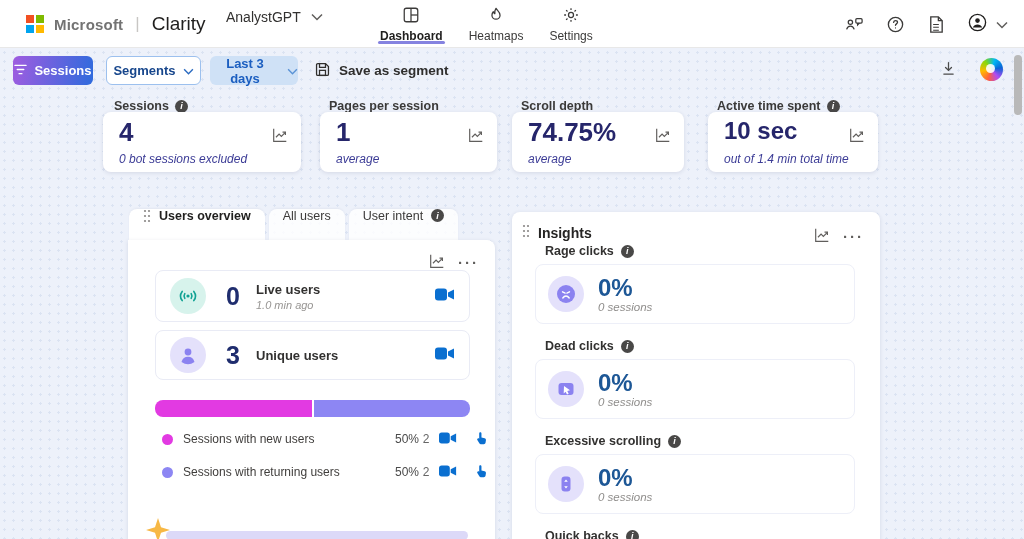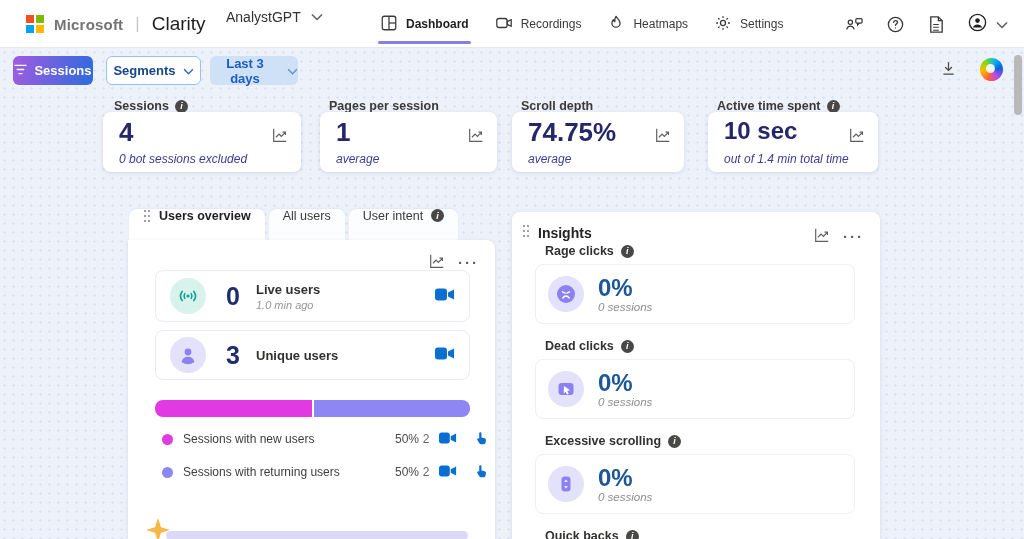--- a/index.html
+++ b/index.html
@@ -9,21 +9,21 @@
 
   
   .topbar { position:absolute; top:0; left:0; width:1024px; height:48px; background:#fff; border-bottom:1px solid #e8e8e8; z-index:5; }
   .brand { position:absolute; left:26px; top:0; height:48px; display:flex; align-items:center; gap:10px; }
   .ms-word { font-size:15px; font-weight:700; color:#737373; letter-spacing:.2px; }
   .brand-divider { color:#c8c6c4; font-size:17px; font-weight:300; padding:0 2px; }
   .product-name { font-size:19px; font-weight:400; color:#201f1e; }
   .project-picker { position:absolute; left:226px; top:0; height:33px; display:flex; align-items:center; gap:10px; cursor:pointer; }
   .project-name { font-size:14px; color:#323130; }
   .nav { position:absolute; left:374px; top:0; height:48px; display:flex; gap:14px; }
-  .nav-item { display:flex; flex-direction:row; align-items:center; justify-content:center; gap:8px; padding:0 6px; position:relative; cursor:pointer; color:#3b3a39; }
+  .nav-item { display:flex; flex-direction:column; align-items:center; justify-content:center; gap:2px; padding:0 6px; position:relative; cursor:pointer; color:#3b3a39; }
   .nav-item .nav-label { font-size:12px; color:#3b3a39; }
   .nav-item.active .nav-label { font-weight:700; color:#201f1e; }
   .nav-underline { position:absolute; bottom:4px; left:4px; right:4px; height:3px; border-radius:2px; }
   .top-actions { position:absolute; right:16px; top:0; height:48px; display:flex; align-items:center; gap:22px; }
   .icon-btn { display:flex; align-items:center; justify-content:center; cursor:pointer; }
   .avatar-group { display:flex; align-items:center; gap:8px; cursor:pointer; }
 
   
   .main { position:absolute; top:48px; left:0; width:1024px; height:491px;
           background-color:#edf1fa;
@@ -155,29 +155,20 @@
               <line x1="10" y1="2.5" x2="10" y2="17.5"></line>
               <line x1="10" y1="10" x2="17.5" y2="10"></line>
             </svg>
         </span>
         <span class="nav-label">Dashboard</span>
         <span class="nav-underline" style="background-color: rgb(133, 131, 224);"></span>
       </div>
       <div class="nav-item">
         <span>
           <svg width="18" height="18" viewBox="0 0 20 20" fill="none" stroke="#3b3a39" stroke-width="1.4">
-              <rect x="2" y="5" width="11.5" height="10" rx="2.5"></rect>
-              <path d="M13.5 8.5l4.5-2.2v7.4l-4.5-2.2z"></path>
-            </svg>
-        </span>
-        <span class="nav-label">Recordings</span>
-      </div>
-      <div class="nav-item">
-        <span>
-          <svg width="18" height="18" viewBox="0 0 20 20" fill="none" stroke="#3b3a39" stroke-width="1.4">
               <path d="M10 2.6c1.4 2.4 4.5 4 4.5 7.6a4.5 4.5 0 01-9 0c0-1.5.6-2.7 1.5-3.8.3 1 .9 1.7 1.7 2.2-.4-2.2.1-4.2 1.3-6z" stroke-linejoin="round"></path>
             </svg>
         </span>
         <span class="nav-label">Heatmaps</span>
       </div>
       <div class="nav-item">
         <span>
           <svg width="18" height="18" viewBox="0 0 20 20" fill="none" stroke="#3b3a39" stroke-width="1.4">
               <circle cx="10" cy="10" r="2.8"></circle>
               <path d="M10 2.4v2.1M10 15.5v2.1M2.4 10h2.1M15.5 10h2.1M4.6 4.6l1.5 1.5M13.9 13.9l1.5 1.5M15.4 4.6l-1.5 1.5M6.1 13.9l-1.5 1.5"></path>
@@ -249,20 +240,30 @@
 
     <button class="btn-daterange">
       <span>Last 3 days</span>
       <span>
         <svg width="11" height="7" viewBox="0 0 12 8" fill="none" stroke="#5b93d6" stroke-width="1.6">
             <path d="M1 1.5l5 5 5-5"></path>
           </svg>
       </span>
     </button>
 
+    <div class="save-segment">
+      <span>
+        <svg width="17" height="17" viewBox="0 0 20 20" fill="none" stroke="#2f2e2d" stroke-width="1.5">
+            <path d="M3 4.5A1.5 1.5 0 014.5 3h9L17 6.5v9a1.5 1.5 0 01-1.5 1.5h-11A1.5 1.5 0 013 15.5z"></path>
+            <path d="M6.5 3v4.5h7V3"></path>
+            <rect x="6.5" y="11" width="7" height="6"></rect>
+          </svg>
+      </span>
+      <span class="save-segment-label">Save as segment</span>
+    </div>
 
     <span class="download-btn icon-btn">
       <svg width="17" height="17" viewBox="0 0 20 20" fill="none" stroke="#4a4a4a" stroke-width="1.5" stroke-linecap="round">
           <path d="M10 3v9M6.5 8.8L10 12.3l3.5-3.5M4.5 16.5h11"></path>
         </svg>
     </span>
     <span class="copilot-btn"></span>
 
     <div class="metric-label-row" style="left:114px;">
       <span class="metric-label">Sessions</span>

